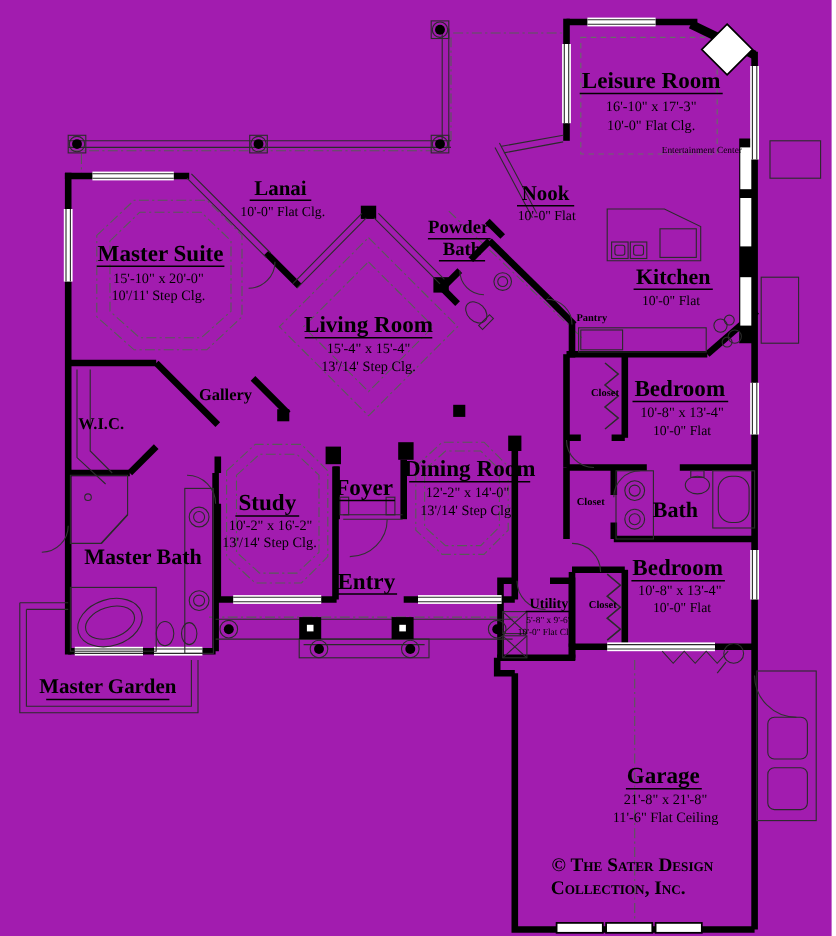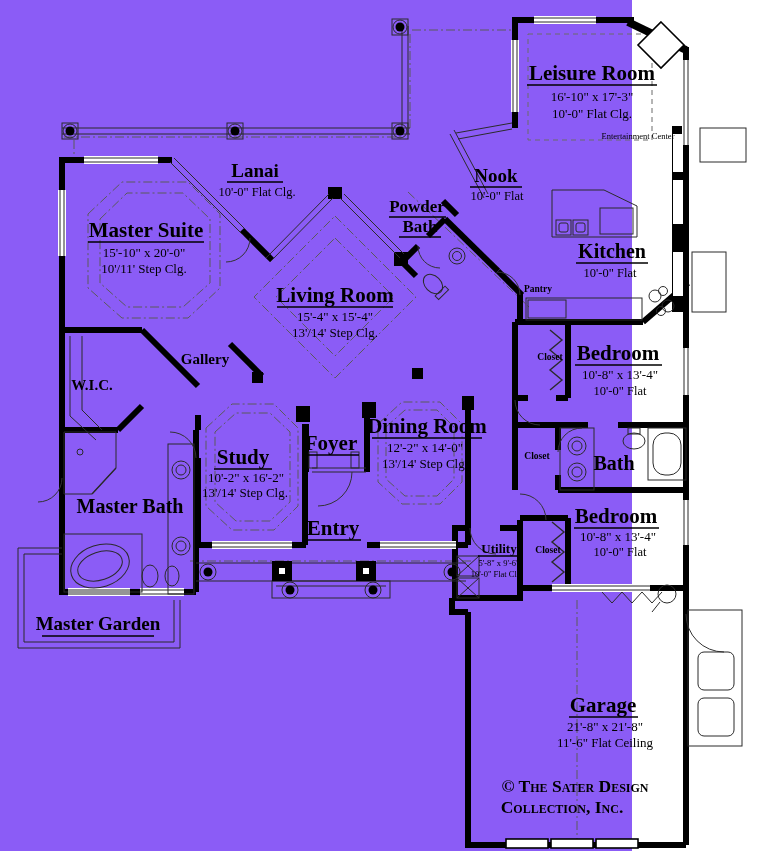--- a/index.html
+++ b/index.html
@@ -1,16 +1,16 @@
 <!DOCTYPE html>
 <html><head>
 <meta charset="utf-8">
 <style>
   html,body{margin:0;padding:0;background:#fff;}
-  #plan-wrap{width:632px;height:851px;background:#8b5cf6;position:relative;}
+  #plan-wrap{width:756px;height:851px;background:#a21caf;position:relative;}
   svg{display:block;}
   text{fill:#000;text-anchor:middle;}
   .t21{font:bold 21px "Liberation Serif",serif;}
   .t20{font:bold 20px "Liberation Serif",serif;}
   .t19{font:bold 19px "Liberation Serif",serif;}
   .t16{font:bold 17px "Liberation Serif",serif;}
   .t15{font:bold 15px "Liberation Serif",serif;}
   .t13{font:bold 13px "Liberation Serif",serif;}
   .dim{font:13px "Liberation Serif",serif;}
   .dim12{font:12.5px "Liberation Serif",serif;}

